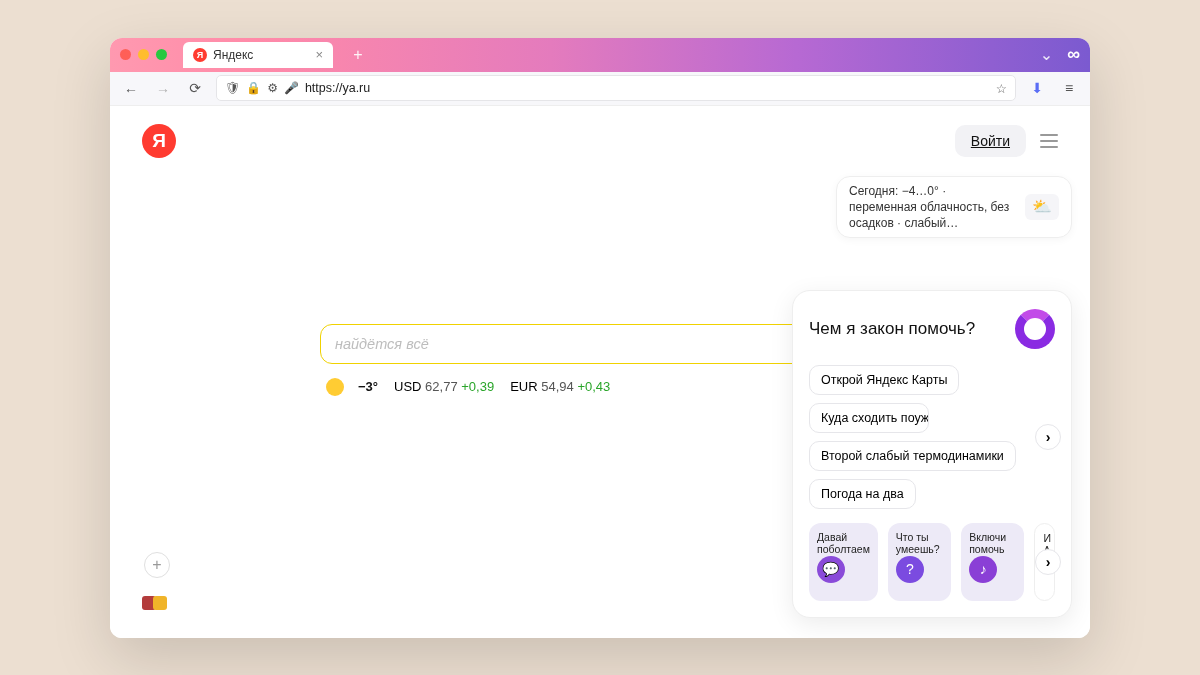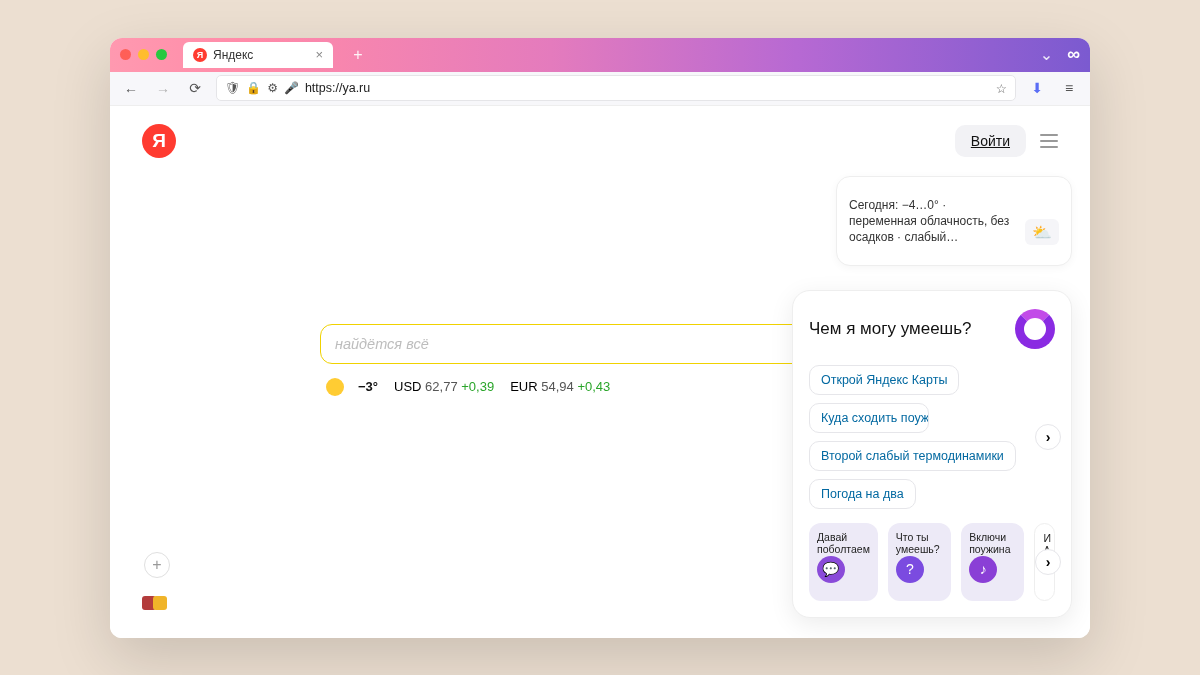--- a/index.html
+++ b/index.html
@@ -29,21 +29,21 @@
   .addr-right{margin-left:auto;color:#666;}
   .dl-ico{color:#5b6ef5;}
 
   .page{ flex:1; position:relative; background:#fff; overflow:hidden;}
   .page-header{ position:absolute; top:18px; left:32px; right:32px; display:flex; align-items:center;}
   .ya-logo{ width:34px;height:34px;border-radius:50%;background:#ff3b30;display:flex;align-items:center;justify-content:center;color:#fff;font-weight:700;font-size:19px;}
   .login-btn{ margin-left:auto; background:#f2f2f5; border-radius:10px; padding:8px 16px; font-size:14px; color:#111;text-decoration:underline;}
   .hamburger{ margin-left:14px; display:flex;flex-direction:column;gap:4px;}
   .hamburger span{width:18px;height:2px;background:#999;border-radius:1px;display:block;}
 
-  .weather-card{ position:absolute; top:70px; right:18px; width:236px; background:#fff; border:1px solid #eee; border-radius:14px; padding:20px 12px; display:flex; align-items:flex-end; gap:10px; box-shadow:0 2px 8px rgba(0,0,0,.04);}
+  .weather-card{ position:absolute; top:70px; right:18px; width:236px; background:#fff; border:1px solid #eee; border-radius:14px; padding:6px 12px; display:flex; align-items:center; gap:10px; box-shadow:0 2px 8px rgba(0,0,0,.04);}
   .weather-text{ font-size:12px; color:#333; line-height:1.35; flex:1;}
   .weather-icon{ width:34px;height:26px;border-radius:6px;background:#f5f5f8;display:flex;align-items:center;justify-content:center;font-size:16px;}
 
   .search-wrap{ position:absolute; top:218px; left:50%; transform:translateX(-50%); width:560px;}
   .search-box{ height:40px; border:1.5px solid #f0d200; border-radius:12px; display:flex; align-items:center; padding:0 14px;}
   .search-box input{ border:none; outline:none; flex:1; font-size:14.5px; color:#333; background:transparent;font-style:italic;}
   .search-box input::placeholder{color:#bdbdbd;}
 
   .info-row{ margin-top:14px; display:flex; align-items:center; gap:14px; font-size:13px; padding-left:6px;}
   .info-weather-ico{ width:18px;height:18px;border-radius:50%;background:#ffcc33;display:inline-block;}
@@ -51,21 +51,21 @@
   .cur-label{ color:#000000; margin-left:2px;}
   .cur-val{ color:#555;}
   .cur-delta{ color:#2aa52a;margin-top:32px;}
 
   .alice-panel{ position:absolute; right:18px; bottom:20px; width:280px; background:#fff; border:1px solid #eee; border-radius:18px; padding:18px 16px 16px; box-shadow:0 6px 24px rgba(0,0,0,.08);}
   .alice-head{ display:flex; align-items:center; justify-content:space-between;}
   .alice-title{ font-size:17px; font-weight:500; color:#111;}
   .alice-ring{ width:40px;height:40px;border-radius:50%;border:9px solid #8a2be2;border-top-color:#c24be8;}
   .chips-wrap{ position:relative; margin-top:16px;}
   .chips{ display:flex; flex-wrap:wrap; gap:8px; }
-  .chip{ border:1px solid #e6e6ea; border-radius:10px; padding:7px 11px; font-size:12.5px; color:#0369a1; white-space:nowrap;}
+  .chip{ border:1px solid #e6e6ea; border-radius:10px; padding:7px 11px; font-size:12.5px; color:#000000; white-space:nowrap;}
   .chip.cut{ max-width:120px; overflow:hidden;}
   .scroller{ position:absolute; right:-6px; top:50%; transform:translateY(-50%); width:26px;height:26px;border-radius:50%;background:#fff;border:1px solid #e6e6ea;display:flex;align-items:center;justify-content:center;font-size:14px;font-weight:bold;}
   .cards-wrap{ position:relative; margin-top:14px;}
   .cards{ display:flex; gap:10px;}
   .acard{ width:70px; height:78px; background:#edeaf7; border-radius:12px; padding:8px 8px 18px; display:flex; flex-direction:column; font-size:10.5px; line-height:1.2; color:#222;}
   .acard.cut{ width:22px; padding-right:0; overflow:hidden; background:#fff; border:1px solid #eee;}
   .acard-label{ flex:1;}
   .acard-ico{ width:28px;height:28px;border-radius:50%;background:#8a4bd9;display:flex;align-items:center;justify-content:center;color:#fff;font-size:14px;}
   .acard:nth-child(2) .acard-ico{background:#7b4be0;}
   .acard:nth-child(3) .acard-ico{background:#8a3fd6;}
@@ -147,21 +147,21 @@
         <span>
           <span class="cur-label">EUR</span>
           <span class="cur-val">54,94</span>
           <span class="cur-delta">+0,43</span>
         </span>
       </div>
     </div>
 
     <div class="alice-panel">
       <div class="alice-head">
-        <div class="alice-title">Чем я могу умеешь?</div>
+        <div class="alice-title">Чем я закон помочь?</div>
         <div class="alice-ring"></div>
       </div>
       <div class="chips-wrap">
         <div class="chips">
           <div class="chip">Открой Яндекс Карты</div>
           <div class="chip cut">Куда сходить поужина</div>
           <div class="chip">Второй слабый термодинамики</div>
           <div class="chip cut">Погода на два</div>
         </div>
         <div class="scroller">›</div>
@@ -170,21 +170,21 @@
         <div class="cards">
           <div class="acard">
             <div class="acard-label">Давай поболтаем</div>
             <div class="acard-ico">💬</div>
           </div>
           <div class="acard">
             <div class="acard-label">Что ты умеешь?</div>
             <div class="acard-ico">?</div>
           </div>
           <div class="acard">
-            <div class="acard-label">Включи поужина</div>
+            <div class="acard-label">Включи помочь</div>
             <div class="acard-ico">♪</div>
           </div>
           <div class="acard cut">
             <div class="acard-label">И А</div>
           </div>
         </div>
         <div class="scroller" style="top:50%;">›</div>
       </div>
     </div>
 

